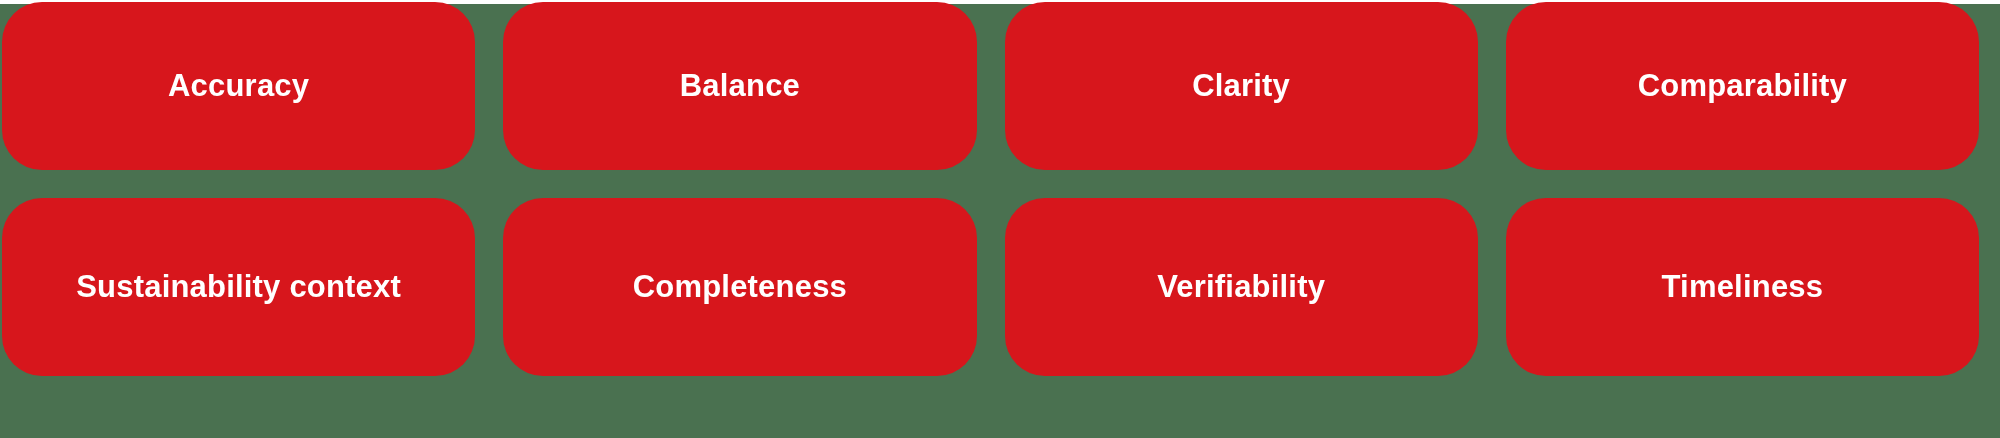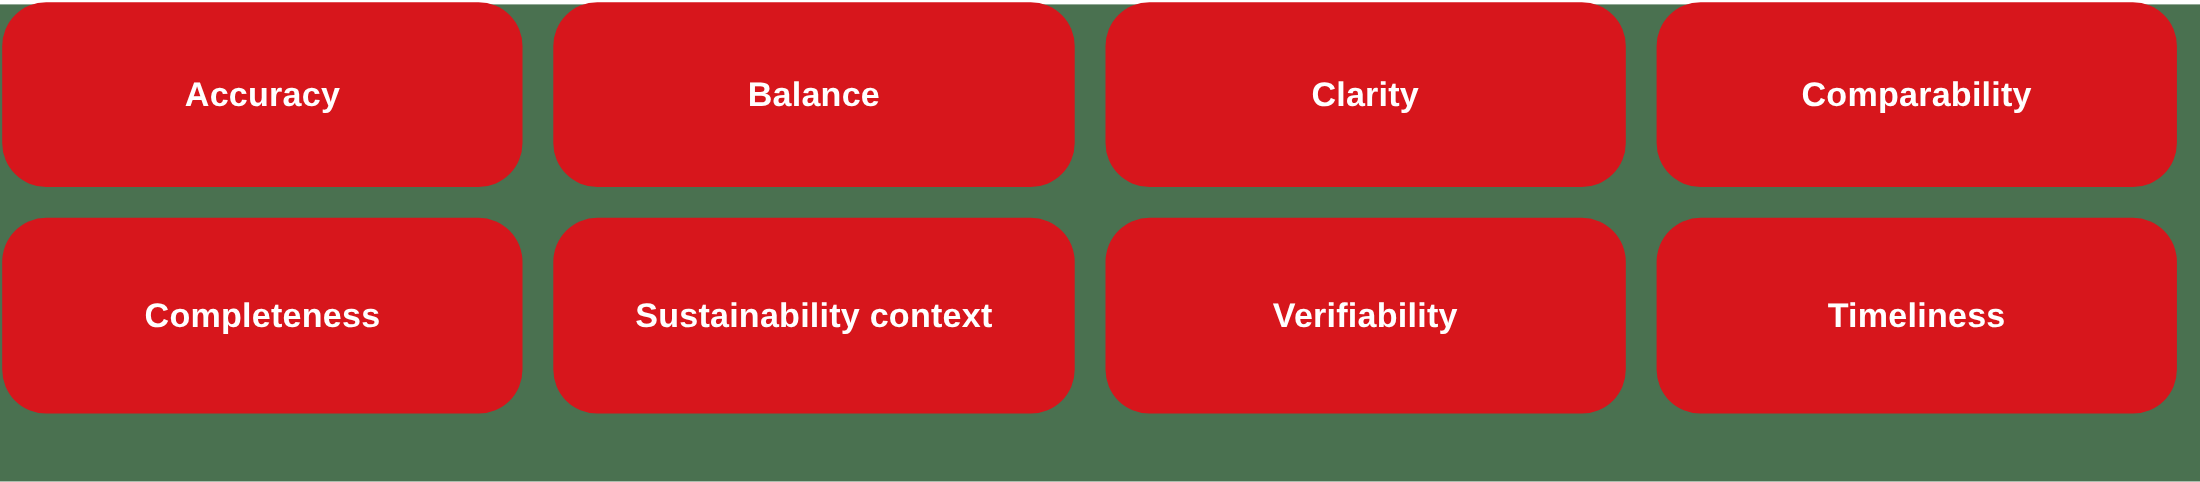--- a/index.html
+++ b/index.html
@@ -67,25 +67,25 @@
 
     <div class="card">
       <span class="card-label">Clarity</span>
     </div>
 
     <div class="card">
       <span class="card-label">Comparability</span>
     </div>
 
     <div class="card">
-      <span class="card-label">Completeness</span>
+      <span class="card-label">Sustainability context</span>
     </div>
 
     <div class="card">
-      <span class="card-label">Sustainability context</span>
+      <span class="card-label">Completeness</span>
     </div>
 
     <div class="card">
       <span class="card-label">Verifiability</span>
     </div>
 
     <div class="card">
       <span class="card-label">Timeliness</span>
     </div>
 

